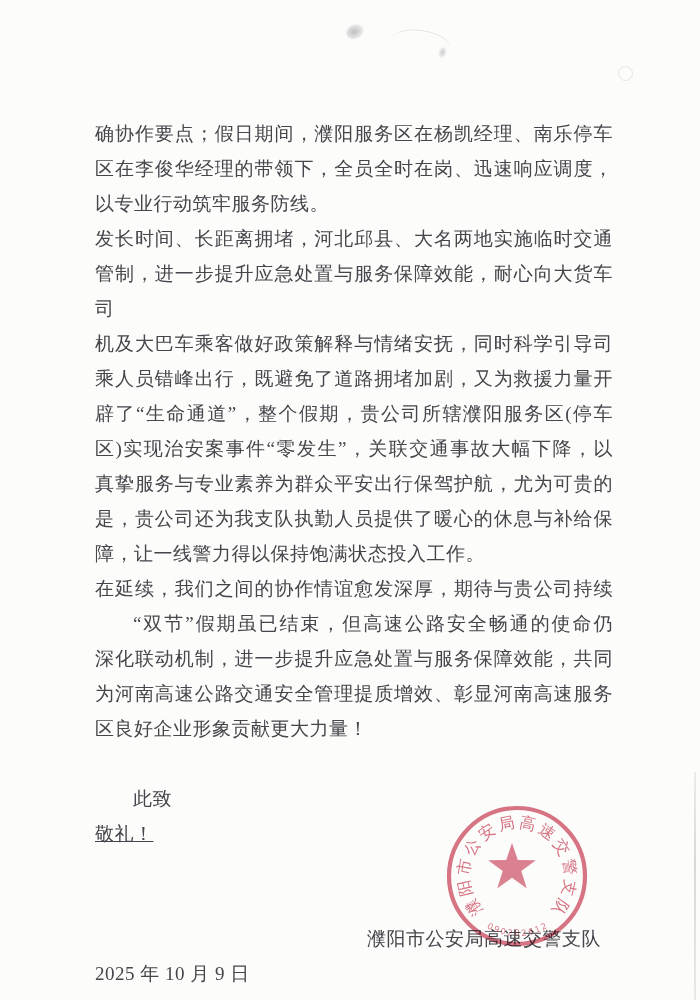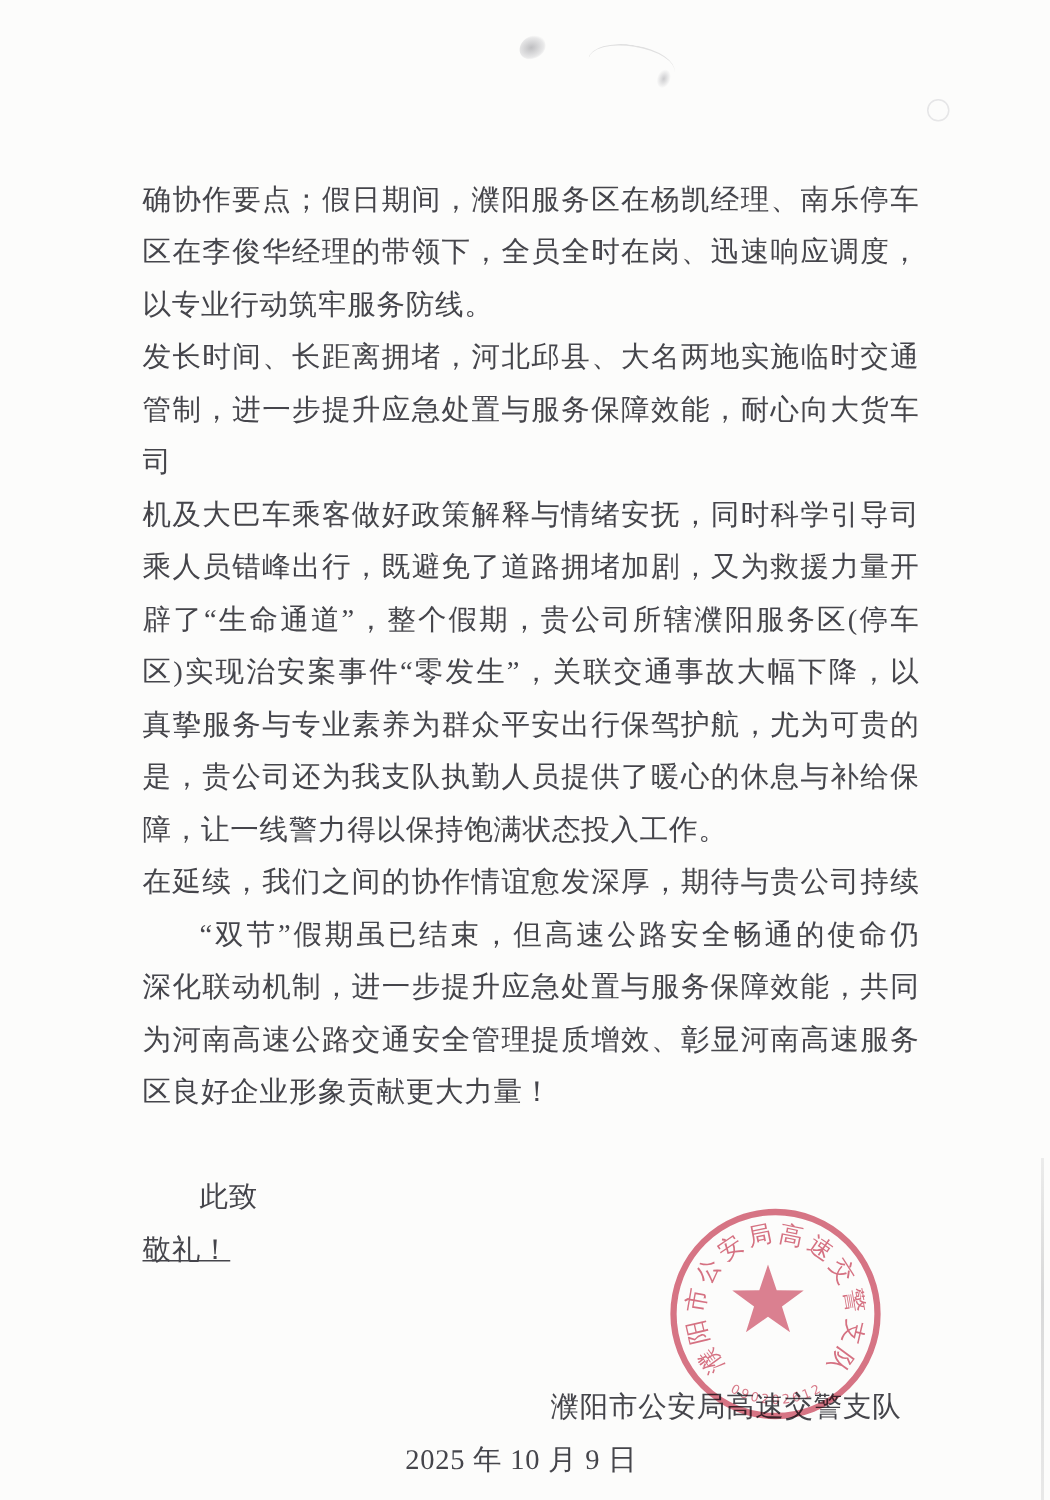--- a/index.html
+++ b/index.html
@@ -18,21 +18,21 @@
     text-align:justify;
     margin-top:48px;
   }
   .ln{text-align:justify;text-align-last:justify;}
   .ln.end{text-align-last:left;}
   .ln.indent{text-indent:2em;}
   .blank{height:35px;}
   .closing-cizhi{text-indent:2em;text-align:left;}
   .closing-jingli{text-align:left;text-decoration:underline;}
   .signature-line{text-align:right;padding-right:12px;letter-spacing:0.5px;}
-  .date-line{text-align:center;padding-right:13px;letter-spacing:0.5px;}
+  .date-line{text-align:left;padding-right:13px;letter-spacing:0.5px;}
   
   .seal{
     position:absolute;left:446px;top:805px;width:142px;height:142px;
     mix-blend-mode:multiply;opacity:0.88;
   }
   .seal-ring{fill:none;stroke:var(--seal);stroke-width:4.2;opacity:0.9;}
   .seal-star{fill:var(--seal);fill-opacity:0.82;}
   .seal-char{
     font-size:16px;fill:var(--seal);text-anchor:middle;
     font-family:"Liberation Serif","DejaVu Serif",serif;opacity:0.92;

